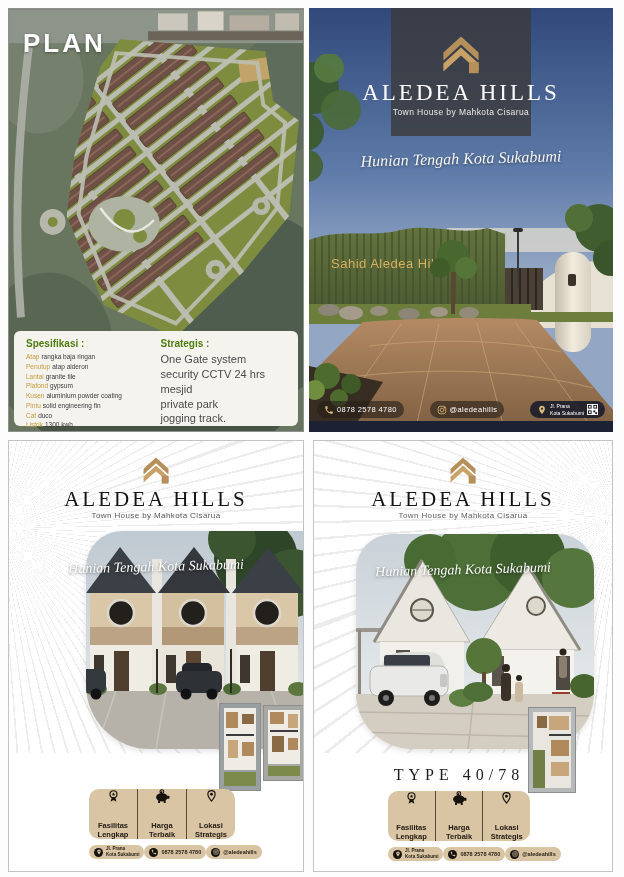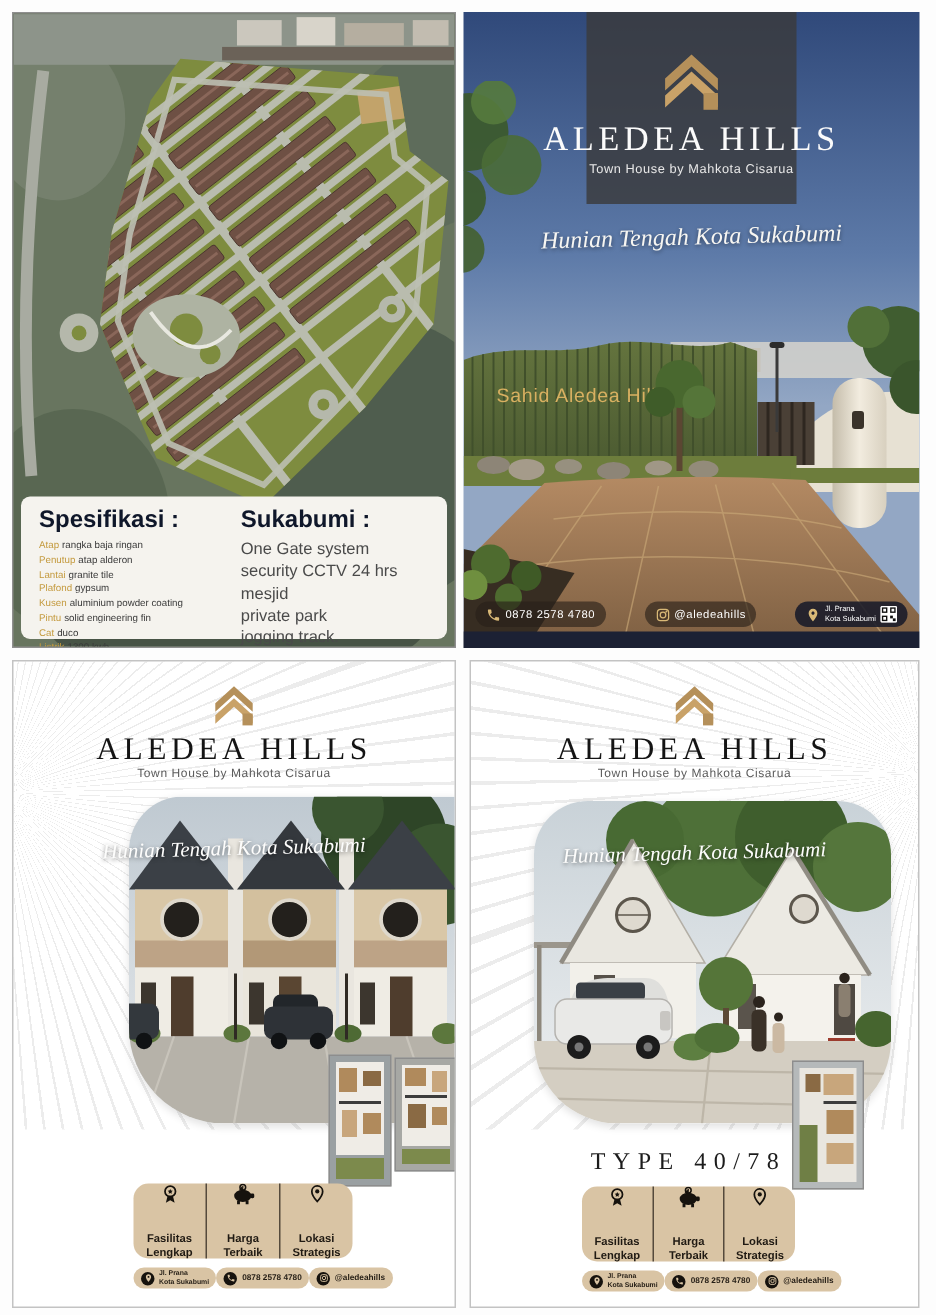--- a/index.html
+++ b/index.html
@@ -5,21 +5,21 @@
   html,body{margin:0;padding:0;background:#ffffff;}
   *{box-sizing:border-box;}
   .page{position:relative;width:624px;height:877px;background:#fdfdfd;font-family:"Liberation Sans",sans-serif;overflow:hidden;}
   .panel{position:absolute;overflow:hidden;}
   
   .p-site{left:8px;top:8px;width:296px;height:424px;border:1px solid #8f8f8f;background:#68755f;}
   .site-title{position:absolute;left:14px;top:18px;color:#fff;font-size:26px;font-weight:700;letter-spacing:3px;line-height:1.25;text-shadow:0 1px 3px rgba(0,0,0,.35);}
   .spec-strip{position:absolute;left:5px;right:5px;top:322px;bottom:5px;background:#f5f3ee;border-radius:6px;padding:7px 10px 4px 12px;display:flex;gap:14px;}
   .spec-col{width:46%;}
   .fac-col{flex:1;}
-  .spec-h{font-size:16px;font-weight:700;color:#0f172a;margin-bottom:3px;font-family:"Liberation Sans",sans-serif;}
+  .spec-h{font-size:10px;font-weight:700;color:#4d7c0f;margin-bottom:3px;font-family:"Liberation Sans",sans-serif;}
   .spec-row{font-size:6.5px;line-height:1.5;color:#3a3a3a;white-space:nowrap;}
   .spec-row .lab{color:#c49a3e;margin-right:2px;}
   .fac-item{font-size:11px;line-height:1.35;color:#4a4a4a;}
   
   .p-gate{left:309px;top:8px;width:304px;height:424px;background:linear-gradient(180deg,#30497a 0%,#5d7aa8 38%,#93a7c4 62%);}
   .gate-rect{position:absolute;left:50%;transform:translateX(-50%);top:0;width:140px;height:128px;background:rgba(58,58,60,.82);}
   .brand{position:absolute;width:100%;text-align:center;}
   .brand-logo{position:absolute;left:50%;transform:translateX(-50%);}
   .brand-name{font-family:"Liberation Serif",serif;letter-spacing:3px;font-weight:400;}
   .brand-sub{letter-spacing:.4px;}
@@ -159,36 +159,37 @@
       </g>
       <path d="M108 44 L250 54 L256 96 L278 114 L270 200 L228 254 L168 316 L104 288 L70 206 L78 148 Z" stroke="#bcbfb2" stroke-width="4" fill="none" opacity=".9"></path>
       <circle cx="44" cy="214" r="13" fill="#b5b8ab"></circle>
         <circle cx="44" cy="214" r="5" fill="#7e8c3f"></circle>
       <circle cx="208" cy="262" r="10" fill="#b5b8ab"></circle>
         <circle cx="208" cy="262" r="4" fill="#7e8c3f"></circle>
       <circle cx="254" cy="198" r="9" fill="#b5b8ab"></circle>
         <circle cx="254" cy="198" r="3.5" fill="#7e8c3f"></circle>
     </svg>
     <div class="site-title">
+      <div>PLAN</div>
     </div>
     <div class="spec-strip">
       <div class="spec-col">
         <div class="spec-h">Spesifikasi :</div>
         <div class="spec-row"><span class="lab">Atap</span><span>rangka baja ringan</span></div>
         <div class="spec-row"><span class="lab">Penutup</span><span>atap alderon</span></div>
         <div class="spec-row"><span class="lab">Lantai</span><span>granite tile</span></div>
         <div class="spec-row"><span class="lab">Plafond</span><span>gypsum</span></div>
         <div class="spec-row"><span class="lab">Kusen</span><span>aluminium powder coating</span></div>
         <div class="spec-row"><span class="lab">Pintu</span><span>solid engineering fin</span></div>
         <div class="spec-row"><span class="lab">Cat</span><span>duco</span></div>
         <div class="spec-row"><span class="lab">Listrik</span><span>1300 kwh</span></div>
 
       </div>
       <div class="fac-col">
-        <div class="spec-h">Sukabumi :</div>
+        <div class="spec-h">Strategis :</div>
         <div class="fac-item">One Gate system</div>
         <div class="fac-item">security CCTV 24 hrs</div>
         <div class="fac-item">mesjid</div>
         <div class="fac-item">private park</div>
         <div class="fac-item">jogging track.</div>
       </div>
     </div>
   </div>
 
   <div class="panel p-gate">

